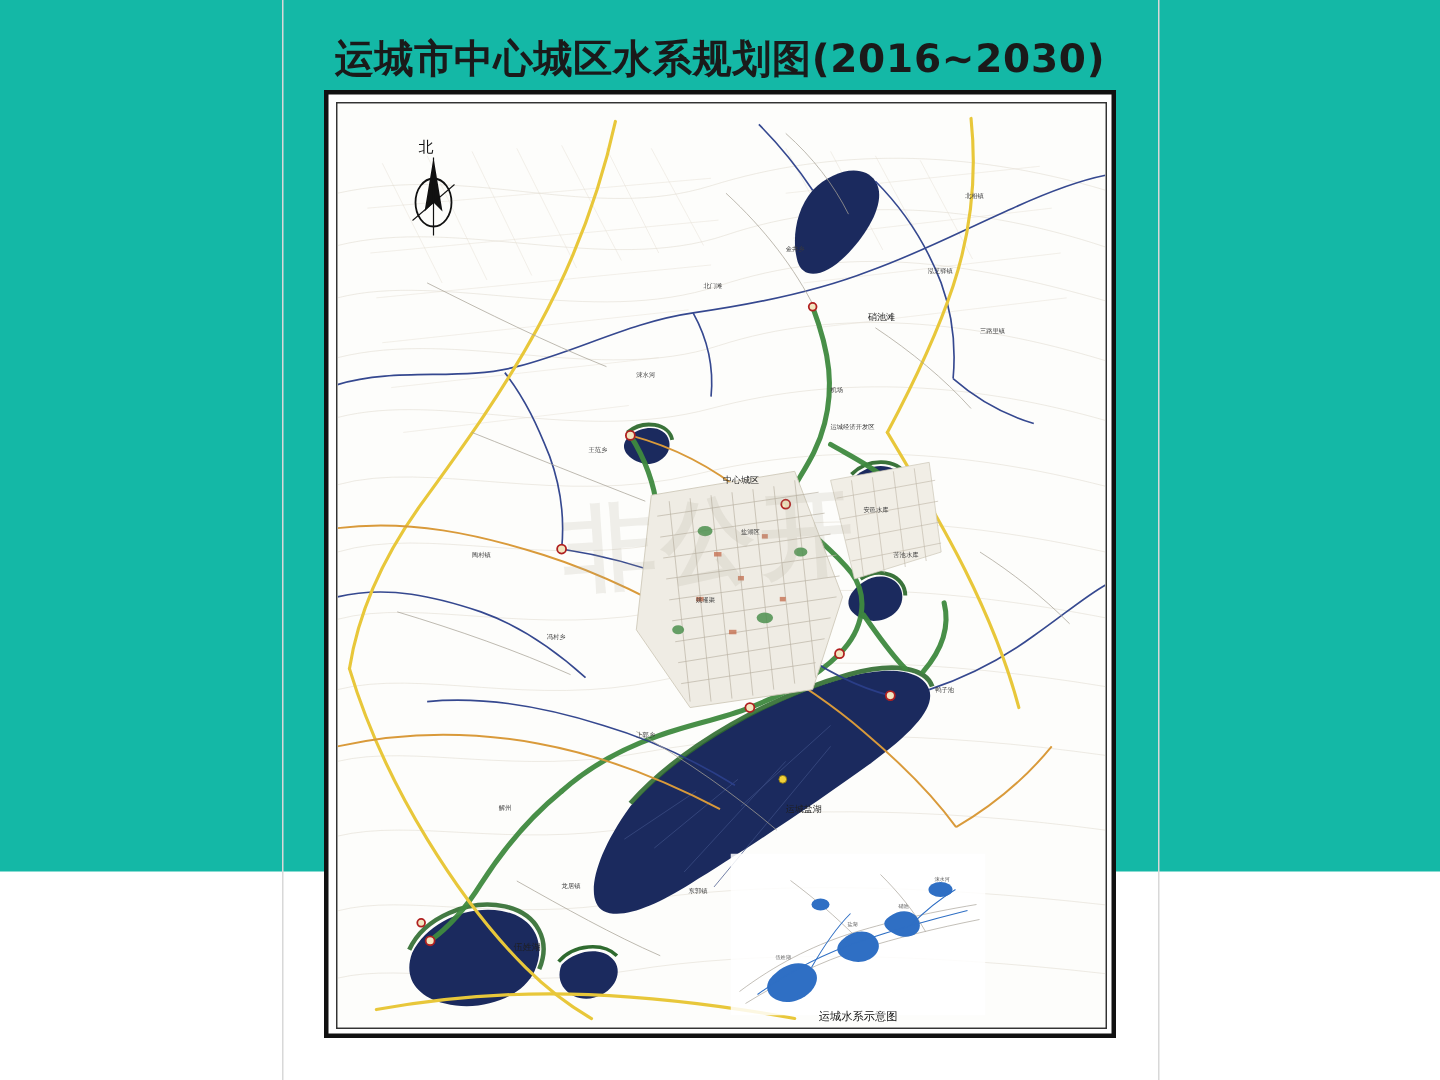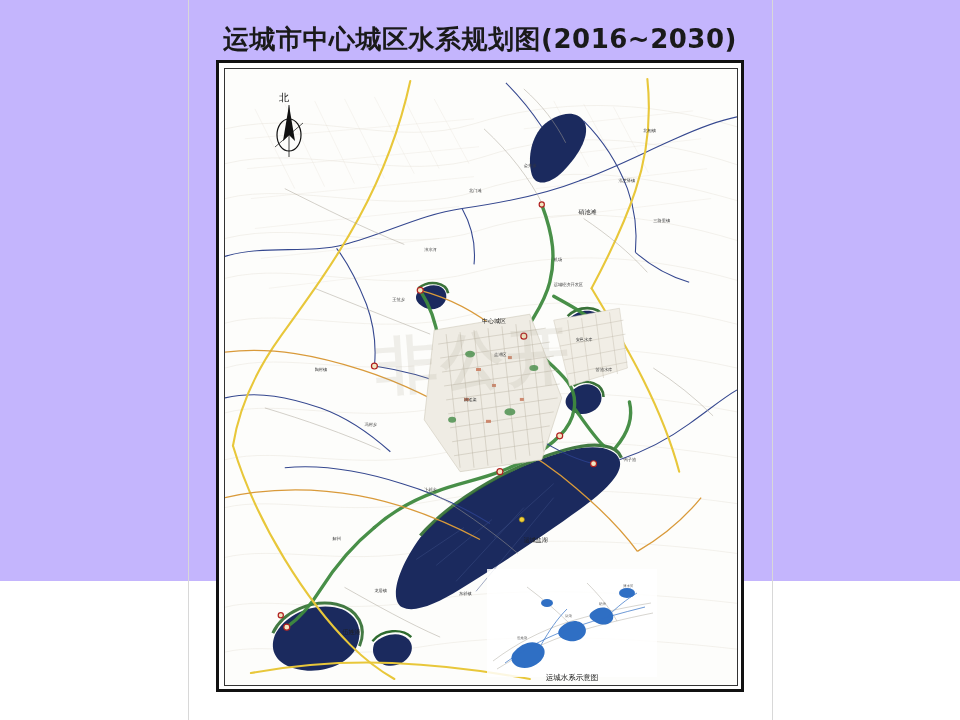--- a/index.html
+++ b/index.html
@@ -14,21 +14,21 @@
     overflow: hidden;
     position: relative;
   }
 
   
   #slide {
     position: absolute;
     left: 0; top: 0;
     width: 960px;
     height: 581px;
-    background: #c4b5fd;
+    background: #14b8a6;
   }
 
   
   .edge-band {
     position: absolute;
     top: 0;
     width: 1px;
     height: 720px;
     background: #d8d8d8;
   }

